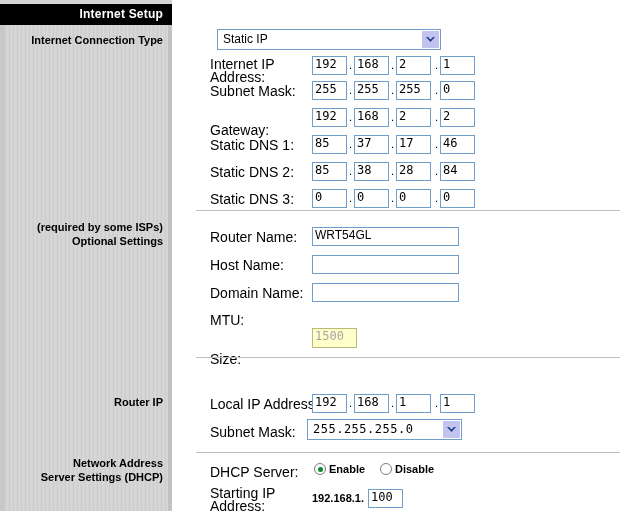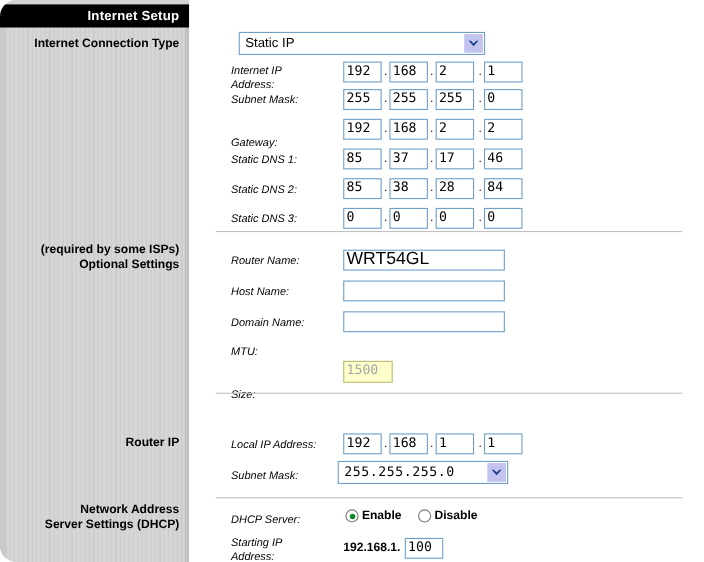--- a/index.html
+++ b/index.html
@@ -14,21 +14,20 @@
     font-family: "Liberation Sans", sans-serif;
     font-size: 11px;
     color: #000000;
   }
 
   .page {
     position: relative;
     width: 640px;
     height: 511px;
     overflow: hidden;
-    border-radius: 15px;
   }
 
   
   .top-strip {
     position: absolute;
     left: 0;
     top: 0;
     width: 172px;
     height: 4px;
     background: #d4d4d4;
@@ -116,45 +115,44 @@
     left: 24px;
     width: 424px;
     height: 1px;
     background: #c0c0c0;
   }
   #hr-1 { top: 210px; }
   #hr-2 { top: 357px; }
   #hr-3 { top: 452px; }
   .fld-label {
     position: absolute;
-    font-size: 10px;
+    font-size: 14px;
     color: #000;
     line-height: 13px;
     white-space: pre-line;
-    font-style: italic;
   }
 
   
   .tbox {
     position: absolute;
     box-sizing: border-box;
     border: 1px solid #6f9fc8;
     background: #ffffff;
     font-family: "DejaVu Sans Mono", monospace;
     font-size: 12px;
     line-height: 15px;
     height: 19px;
     color: #000;
     padding: 0 2px;
     overflow: hidden;
     white-space: nowrap;
   }
   .tbox.sans {
     font-family: "Liberation Sans", sans-serif;
-    font-size: 16px;
+    font-size: 12px;
   }
   .tbox.disabled {
     background: #ffffcc;
     border-color: #b9b97a;
     color: #a6a6a6;
   }
   .dot {
     position: absolute;
     font-size: 11px;
     line-height: 19px;

